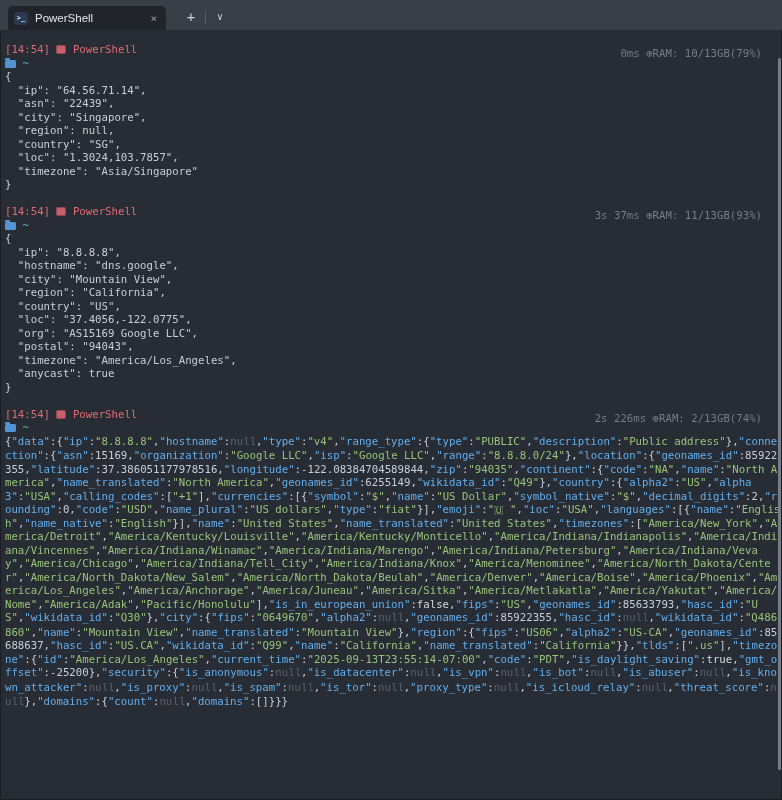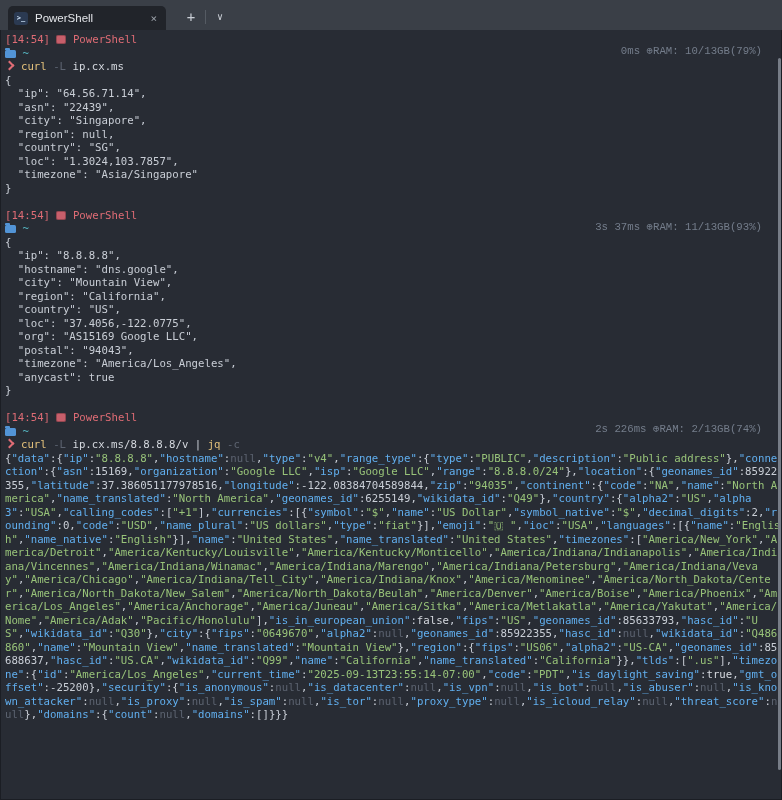--- a/index.html
+++ b/index.html
@@ -13,45 +13,45 @@
          font-size:7px;line-height:13px;text-align:center;font-weight:bold;flex:0 0 auto;}
   .tab-title{font-family:"Liberation Sans",sans-serif;font-size:11.5px;color:#e4e6ea;margin-left:7px;flex:1 1 auto;
              white-space:nowrap;overflow:hidden;}
   .tab-close{color:#9aa0a8;font-size:11px;line-height:11px;flex:0 0 auto;padding:2px 3px;cursor:default;}
   .newtab{position:absolute;left:180px;top:6px;width:22px;height:22px;color:#c9ced6;font-size:14px;
           line-height:22px;text-align:center;}
   .tb-divider{position:absolute;left:205px;top:10px;width:1px;height:14px;background:#555b63;}
   .tab-drop{position:absolute;left:210px;top:7px;width:20px;height:20px;color:#c9ced6;font-size:10px;
             line-height:20px;text-align:center;}
   
-  .term{position:absolute;top:30px;left:0;right:0;bottom:0;padding:3px 0 0 5px;
+  .term{position:absolute;top:30px;left:0;right:0;bottom:0;padding:13px 0 0 5px;
         font-size:10.7px;line-height:13.5px;color:#c9ced6;}
   .line{height:13.5px;white-space:pre;position:relative;}
   .blank{height:13.5px;}
   .red{color:#df6c75;}
   .ps-badge{display:inline-block;width:10px;height:9px;background:#c75f6b;border-radius:2px;
             vertical-align:-1px;box-shadow:inset 0 0 0 1px rgba(0,0,0,.25);}
-  .status{position:absolute;right:20px;top:12px;color:#747d8b;white-space:pre;font-family:Liberation Mono, monospace;}
+  .status{position:absolute;right:20px;top:4px;color:#747d8b;white-space:pre;}
   .ram-ic{color:#747d8b;}
   .folder-ic{display:inline-block;width:11px;height:8px;background:#5294d6;border-radius:1.5px;
              vertical-align:-1px;position:relative;}
   .folder-ic:before{content:"";position:absolute;left:0;top:-2px;width:5px;height:2px;background:#5294d6;
                     border-radius:1px 1px 0 0;}
   .tilde{color:#56b6c2;}
   .chev{display:inline-block;width:5px;height:5px;border-top:2px solid #df6c75;border-right:2px solid #df6c75;
         transform:rotate(45deg);margin:0 8px 1px 1px;}
   .prog{color:#e3c07b;}
   .flag{color:#5c6370;}
   .arg{color:#d4d8de;}
   .pipe{color:#c9ced6;}
   .out{white-space:pre;color:#c9ced6;}
   .jqout{white-space:pre-wrap;word-break:break-all;width:120.6ch;color:#c9ced6;}
   .jk{color:#61afef;}
   .js{color:#98c379;}
-  .jn{color:#5c6370;}
+  .jn{color:#5c6370;font-family:Liberation Mono, monospace;}
   .jb{color:#d7dae0;}
   
   .sbar{position:absolute;top:30px;right:0;width:6px;bottom:0;}
   .sthumb{position:absolute;top:28px;right:1px;width:3px;height:712px;background:#777d87;border-radius:2px;}
 </style>
 </head>
 <body>
 
 <div class="window">
 
@@ -64,21 +64,20 @@
     <div class="newtab">+</div>
     <div class="tb-divider"></div>
     <div class="tab-drop">∨</div>
   </div>
 
   <div class="term">
 
     <section>
       <div class="line hdr"><span class="red">[14:54]</span> <span class="ps-badge"></span> <span class="red">PowerShell</span><span class="status"><span>0ms</span> <span class="ram-ic">⊕</span><span>RAM: 10/13GB(79%)</span></span></div>
       <div class="line"><span class="folder-ic"></span> <span class="tilde">~</span></div>
-      <div class="line"><span class="chev"></span><span class="prog">curl</span> <span class="flag">-L</span> <span class="arg">ip.cx.ms</span></div>
       <div class="out">{
   "ip": "64.56.71.14",
   "asn": "22439",
   "city": "Singapore",
   "region": null,
   "country": "SG",
   "loc": "1.3024,103.7857",
   "timezone": "Asia/Singapore"
 }</div>
       <div class="blank"></div>
@@ -98,21 +97,20 @@
   "postal": "94043",
   "timezone": "America/Los_Angeles",
   "anycast": true
 }</div>
       <div class="blank"></div>
     </section>
 
     <section>
       <div class="line hdr"><span class="red">[14:54]</span> <span class="ps-badge"></span> <span class="red">PowerShell</span><span class="status"><span>2s 226ms</span> <span class="ram-ic">⊕</span><span>RAM: 2/13GB(74%)</span></span></div>
       <div class="line"><span class="folder-ic"></span> <span class="tilde">~</span></div>
-      <div class="line"><span class="chev"></span><span class="prog">curl</span> <span class="flag">-L</span> <span class="arg">ip.cx.ms/8.8.8.8/v</span> <span class="pipe">|</span> <span class="prog">jq</span> <span class="flag">-c</span></div>
       <div class="jqout">{<span class="jk">"data"</span>:{<span class="jk">"ip"</span>:<span class="js">"8.8.8.8"</span>,<span class="jk">"hostname"</span>:<span class="jn">null</span>,<span class="jk">"type"</span>:<span class="js">"v4"</span>,<span class="jk">"range_type"</span>:{<span class="jk">"type"</span>:<span class="js">"PUBLIC"</span>,<span class="jk">"description"</span>:<span class="js">"Public address"</span>},<span class="jk">"connection"</span>:{<span class="jk">"asn"</span>:15169,<span class="jk">"organization"</span>:<span class="js">"Google LLC"</span>,<span class="jk">"isp"</span>:<span class="js">"Google LLC"</span>,<span class="jk">"range"</span>:<span class="js">"8.8.8.0/24"</span>},<span class="jk">"location"</span>:{<span class="jk">"geonames_id"</span>:85922355,<span class="jk">"latitude"</span>:37.386051177978516,<span class="jk">"longitude"</span>:-122.08384704589844,<span class="jk">"zip"</span>:<span class="js">"94035"</span>,<span class="jk">"continent"</span>:{<span class="jk">"code"</span>:<span class="js">"NA"</span>,<span class="jk">"name"</span>:<span class="js">"North America"</span>,<span class="jk">"name_translated"</span>:<span class="js">"North America"</span>,<span class="jk">"geonames_id"</span>:6255149,<span class="jk">"wikidata_id"</span>:<span class="js">"Q49"</span>},<span class="jk">"country"</span>:{<span class="jk">"alpha2"</span>:<span class="js">"US"</span>,<span class="jk">"alpha3"</span>:<span class="js">"USA"</span>,<span class="jk">"calling_codes"</span>:[<span class="js">"+1"</span>],<span class="jk">"currencies"</span>:[{<span class="jk">"symbol"</span>:<span class="js">"$"</span>,<span class="jk">"name"</span>:<span class="js">"US Dollar"</span>,<span class="jk">"symbol_native"</span>:<span class="js">"$"</span>,<span class="jk">"decimal_digits"</span>:2,<span class="jk">"rounding"</span>:0,<span class="jk">"code"</span>:<span class="js">"USD"</span>,<span class="jk">"name_plural"</span>:<span class="js">"US dollars"</span>,<span class="jk">"type"</span>:<span class="js">"fiat"</span>}],<span class="jk">"emoji"</span>:<span class="js">"🇺 "</span>,<span class="jk">"ioc"</span>:<span class="js">"USA"</span>,<span class="jk">"languages"</span>:[{<span class="jk">"name"</span>:<span class="js">"English"</span>,<span class="jk">"name_native"</span>:<span class="js">"English"</span>}],<span class="jk">"name"</span>:<span class="js">"United States"</span>,<span class="jk">"name_translated"</span>:<span class="js">"United States"</span>,<span class="jk">"timezones"</span>:[<span class="js">"America/New_York"</span>,<span class="js">"America/Detroit"</span>,<span class="js">"America/Kentucky/Louisville"</span>,<span class="js">"America/Kentucky/Monticello"</span>,<span class="js">"America/Indiana/Indianapolis"</span>,<span class="js">"America/Indiana/Vincennes"</span>,<span class="js">"America/Indiana/Winamac"</span>,<span class="js">"America/Indiana/Marengo"</span>,<span class="js">"America/Indiana/Petersburg"</span>,<span class="js">"America/Indiana/Vevay"</span>,<span class="js">"America/Chicago"</span>,<span class="js">"America/Indiana/Tell_City"</span>,<span class="js">"America/Indiana/Knox"</span>,<span class="js">"America/Menominee"</span>,<span class="js">"America/North_Dakota/Center"</span>,<span class="js">"America/North_Dakota/New_Salem"</span>,<span class="js">"America/North_Dakota/Beulah"</span>,<span class="js">"America/Denver"</span>,<span class="js">"America/Boise"</span>,<span class="js">"America/Phoenix"</span>,<span class="js">"America/Los_Angeles"</span>,<span class="js">"America/Anchorage"</span>,<span class="js">"America/Juneau"</span>,<span class="js">"America/Sitka"</span>,<span class="js">"America/Metlakatla"</span>,<span class="js">"America/Yakutat"</span>,<span class="js">"America/Nome"</span>,<span class="js">"America/Adak"</span>,<span class="js">"Pacific/Honolulu"</span>],<span class="jk">"is_in_european_union"</span>:<span class="jb">false</span>,<span class="jk">"fips"</span>:<span class="js">"US"</span>,<span class="jk">"geonames_id"</span>:85633793,<span class="jk">"hasc_id"</span>:<span class="js">"US"</span>,<span class="jk">"wikidata_id"</span>:<span class="js">"Q30"</span>},<span class="jk">"city"</span>:{<span class="jk">"fips"</span>:<span class="js">"0649670"</span>,<span class="jk">"alpha2"</span>:<span class="jn">null</span>,<span class="jk">"geonames_id"</span>:85922355,<span class="jk">"hasc_id"</span>:<span class="jn">null</span>,<span class="jk">"wikidata_id"</span>:<span class="js">"Q486860"</span>,<span class="jk">"name"</span>:<span class="js">"Mountain View"</span>,<span class="jk">"name_translated"</span>:<span class="js">"Mountain View"</span>},<span class="jk">"region"</span>:{<span class="jk">"fips"</span>:<span class="js">"US06"</span>,<span class="jk">"alpha2"</span>:<span class="js">"US-CA"</span>,<span class="jk">"geonames_id"</span>:85688637,<span class="jk">"hasc_id"</span>:<span class="js">"US.CA"</span>,<span class="jk">"wikidata_id"</span>:<span class="js">"Q99"</span>,<span class="jk">"name"</span>:<span class="js">"California"</span>,<span class="jk">"name_translated"</span>:<span class="js">"California"</span>}},<span class="jk">"tlds"</span>:[<span class="js">".us"</span>],<span class="jk">"timezone"</span>:{<span class="jk">"id"</span>:<span class="js">"America/Los_Angeles"</span>,<span class="jk">"current_time"</span>:<span class="js">"2025-09-13T23:55:14-07:00"</span>,<span class="jk">"code"</span>:<span class="js">"PDT"</span>,<span class="jk">"is_daylight_saving"</span>:<span class="jb">true</span>,<span class="jk">"gmt_offset"</span>:-25200},<span class="jk">"security"</span>:{<span class="jk">"is_anonymous"</span>:<span class="jn">null</span>,<span class="jk">"is_datacenter"</span>:<span class="jn">null</span>,<span class="jk">"is_vpn"</span>:<span class="jn">null</span>,<span class="jk">"is_bot"</span>:<span class="jn">null</span>,<span class="jk">"is_abuser"</span>:<span class="jn">null</span>,<span class="jk">"is_known_attacker"</span>:<span class="jn">null</span>,<span class="jk">"is_proxy"</span>:<span class="jn">null</span>,<span class="jk">"is_spam"</span>:<span class="jn">null</span>,<span class="jk">"is_tor"</span>:<span class="jn">null</span>,<span class="jk">"proxy_type"</span>:<span class="jn">null</span>,<span class="jk">"is_icloud_relay"</span>:<span class="jn">null</span>,<span class="jk">"threat_score"</span>:<span class="jn">null</span>},<span class="jk">"domains"</span>:{<span class="jk">"count"</span>:<span class="jn">null</span>,<span class="jk">"domains"</span>:[]}}}</div>
     </section>
 
   </div>
 
   <div class="sbar">
     <div class="sthumb"></div>
   </div>
 
 </div>

